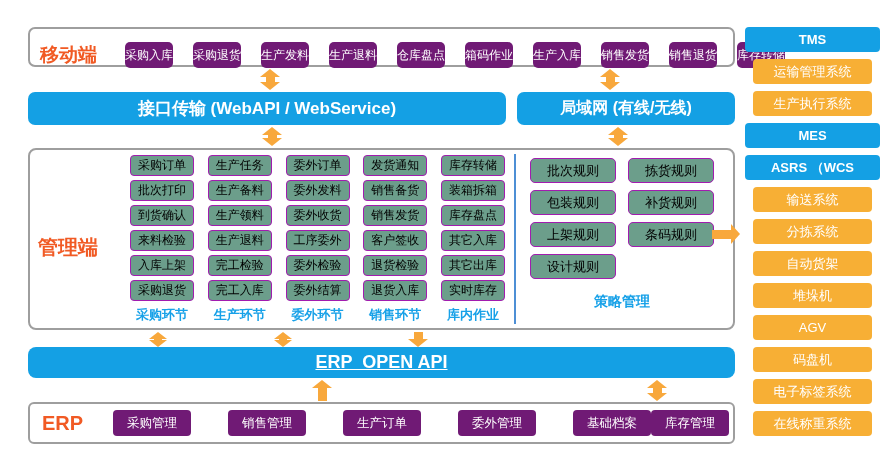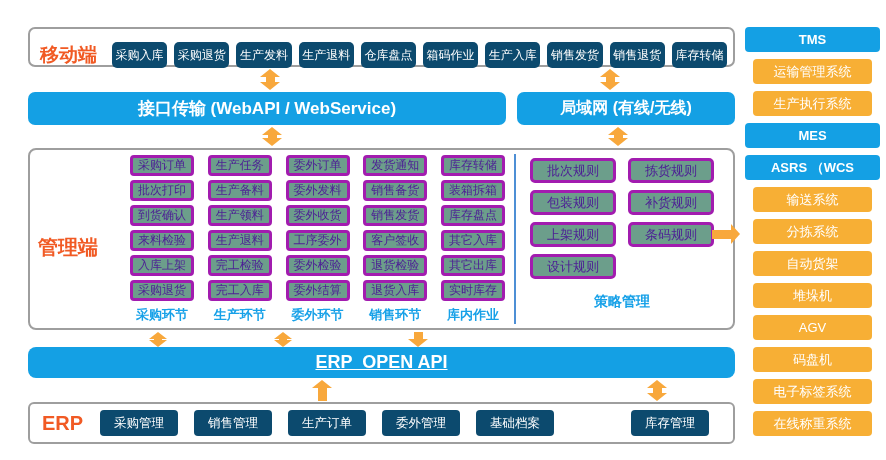--- a/index.html
+++ b/index.html
@@ -11,57 +11,57 @@
   .panel{
     position:absolute; background:#fff; border:2px solid #9e9e9e; border-radius:7px;
     box-sizing:border-box;
   }
   .mobile-panel{ left:28px; top:27px; width:707px; height:40px;
     display:flex; align-items:center; padding:16px 6px 0 10px; }
   .red-label{ color:#f15a24; font-weight:bold; font-size:19px; white-space:nowrap; }
   .mobile-panel .red-label{ width:64px; flex:0 0 auto; margin-right:8px; }
   .chip-row{ display:flex; flex:1; gap:7px; align-items:center; }
   .chip-blue{
-    flex:1; height:26px; background:#0c4a6e; color:#fff; border-radius:5px;
+    flex:1; height:26px; background:#701a75; color:#fff; border-radius:5px;
     display:flex; align-items:center; justify-content:center;
-    font-size:12px; white-space:nowrap;
+    font-size:12px; white-space:nowrap;margin-left:13px;
   }
   
   .bar{
     position:absolute; background:#14a0e4; color:#fff; border-radius:7px;
     display:flex; align-items:center; justify-content:center;
     font-weight:bold; white-space:pre; box-sizing:border-box;
   }
   .interface-bar{ left:28px; top:92px; width:478px; height:33px; font-size:17px; }
   .lan-bar{ left:517px; top:92px; width:218px; height:33px; font-size:16px; }
   .erp-api-bar{ left:28px; top:347px; width:707px; height:31px; font-size:18px; border-radius:8px;text-decoration:underline; }
   
   .management-panel{ left:28px; top:148px; width:707px; height:182px; border-radius:8px; }
   .management-panel .red-label{ position:absolute; left:8px; top:84px; font-size:20px; }
   .mgmt-columns{ position:absolute; left:100px; top:5px; width:375px;
     display:flex; justify-content:space-between; }
   .mcol{ display:flex; flex-direction:column; align-items:center; }
   .mcol-items{ display:flex; flex-direction:column; gap:4px; }
   .chip-green{
-    width:64px; height:21px; background:#6c9e8b; color:#4c1d95; border-radius:4px;
-    border:3px solid #a21caf; box-sizing:border-box;
+    width:64px; height:21px; background:#6c9e8b; color:#000000; border-radius:4px;
+    border:1px solid #a21caf; box-sizing:border-box;
     display:flex; align-items:center; justify-content:center;
     font-size:12px; white-space:nowrap;
   }
   .col-footer{ margin-top:5px; color:#17a1e8; font-weight:bold; font-size:13px; white-space:nowrap; }
   .divider{ position:absolute; left:484px; top:4px; bottom:4px; width:2px; background:#4e8fd5; }
   .strategy-section{ position:absolute; left:500px; top:8px; width:184px; }
   .strategy-grid{ display:grid; grid-template-columns:86px 86px; column-gap:12px; row-gap:7px; }
   .strategy-grid .chip-green{ width:86px; height:25px; font-size:13px; border-radius:5px; }
   .strategy-footer{ margin-top:14px; text-align:center; color:#17a1e8; font-weight:bold; font-size:14px; }
   
   .erp-panel{ left:28px; top:402px; width:707px; height:42px; border-radius:6px;
     display:flex; align-items:center; padding:0 24px 0 12px; }
   .erp-panel .red-label{ width:44px; flex:0 0 auto; margin-right:14px; font-size:20px; }
-  .erp-chips{ display:flex; gap:16px; align-items:center; }
+  .erp-chips{ display:flex; gap:24px; align-items:center; }
   .erp-chips .chip-blue{ flex:0 0 78px; border-radius:4px; font-size:12.5px; }
   .chip-blue.single{ position:static; flex:0 0 78px; margin-left:auto; height:26px; border-radius:4px; font-size:12.5px; }
   
   .right-panel{ position:absolute; left:745px; top:27px; width:135px;
     display:flex; flex-direction:column; gap:7px; }
   .rp-item{ height:25px; border-radius:4px; color:#fff; font-size:13px;
     display:flex; align-items:center; justify-content:center; white-space:nowrap; }
   .rp-item.blue{ background:#14a0e4; font-weight:bold; width:135px; }
   .rp-item.orange{ background:#f7af35; width:119px; margin:0 auto; }
   

